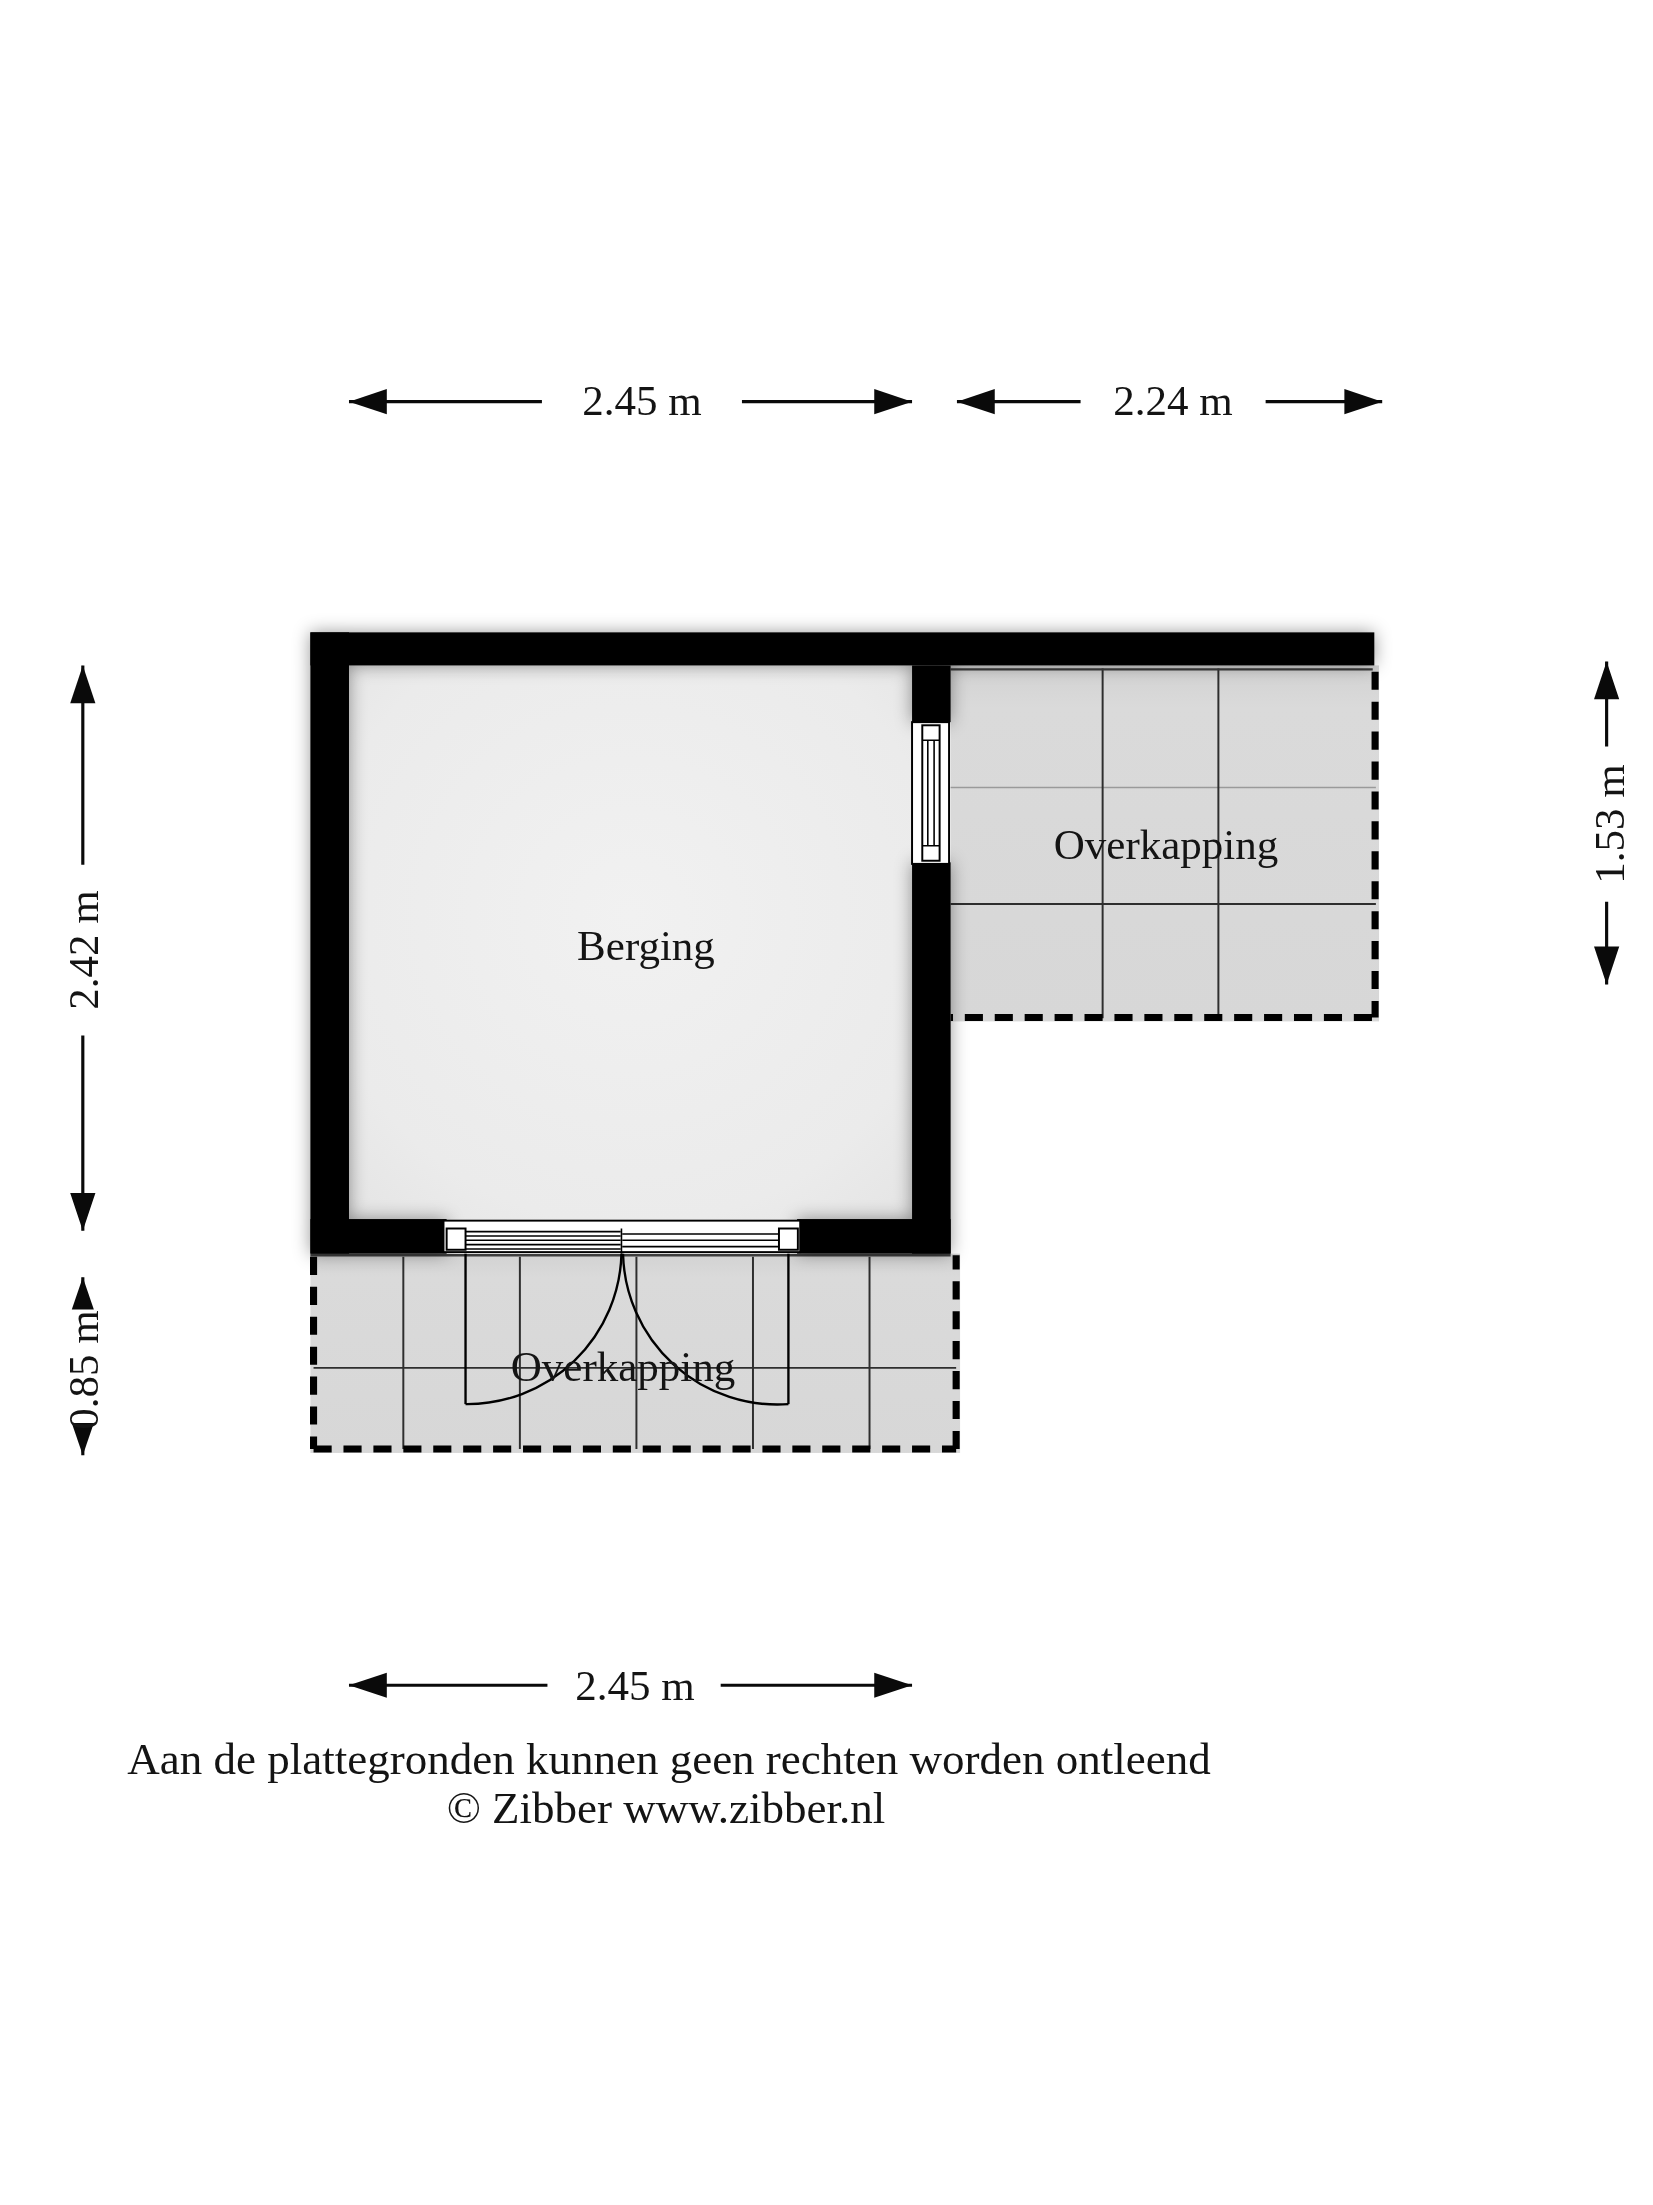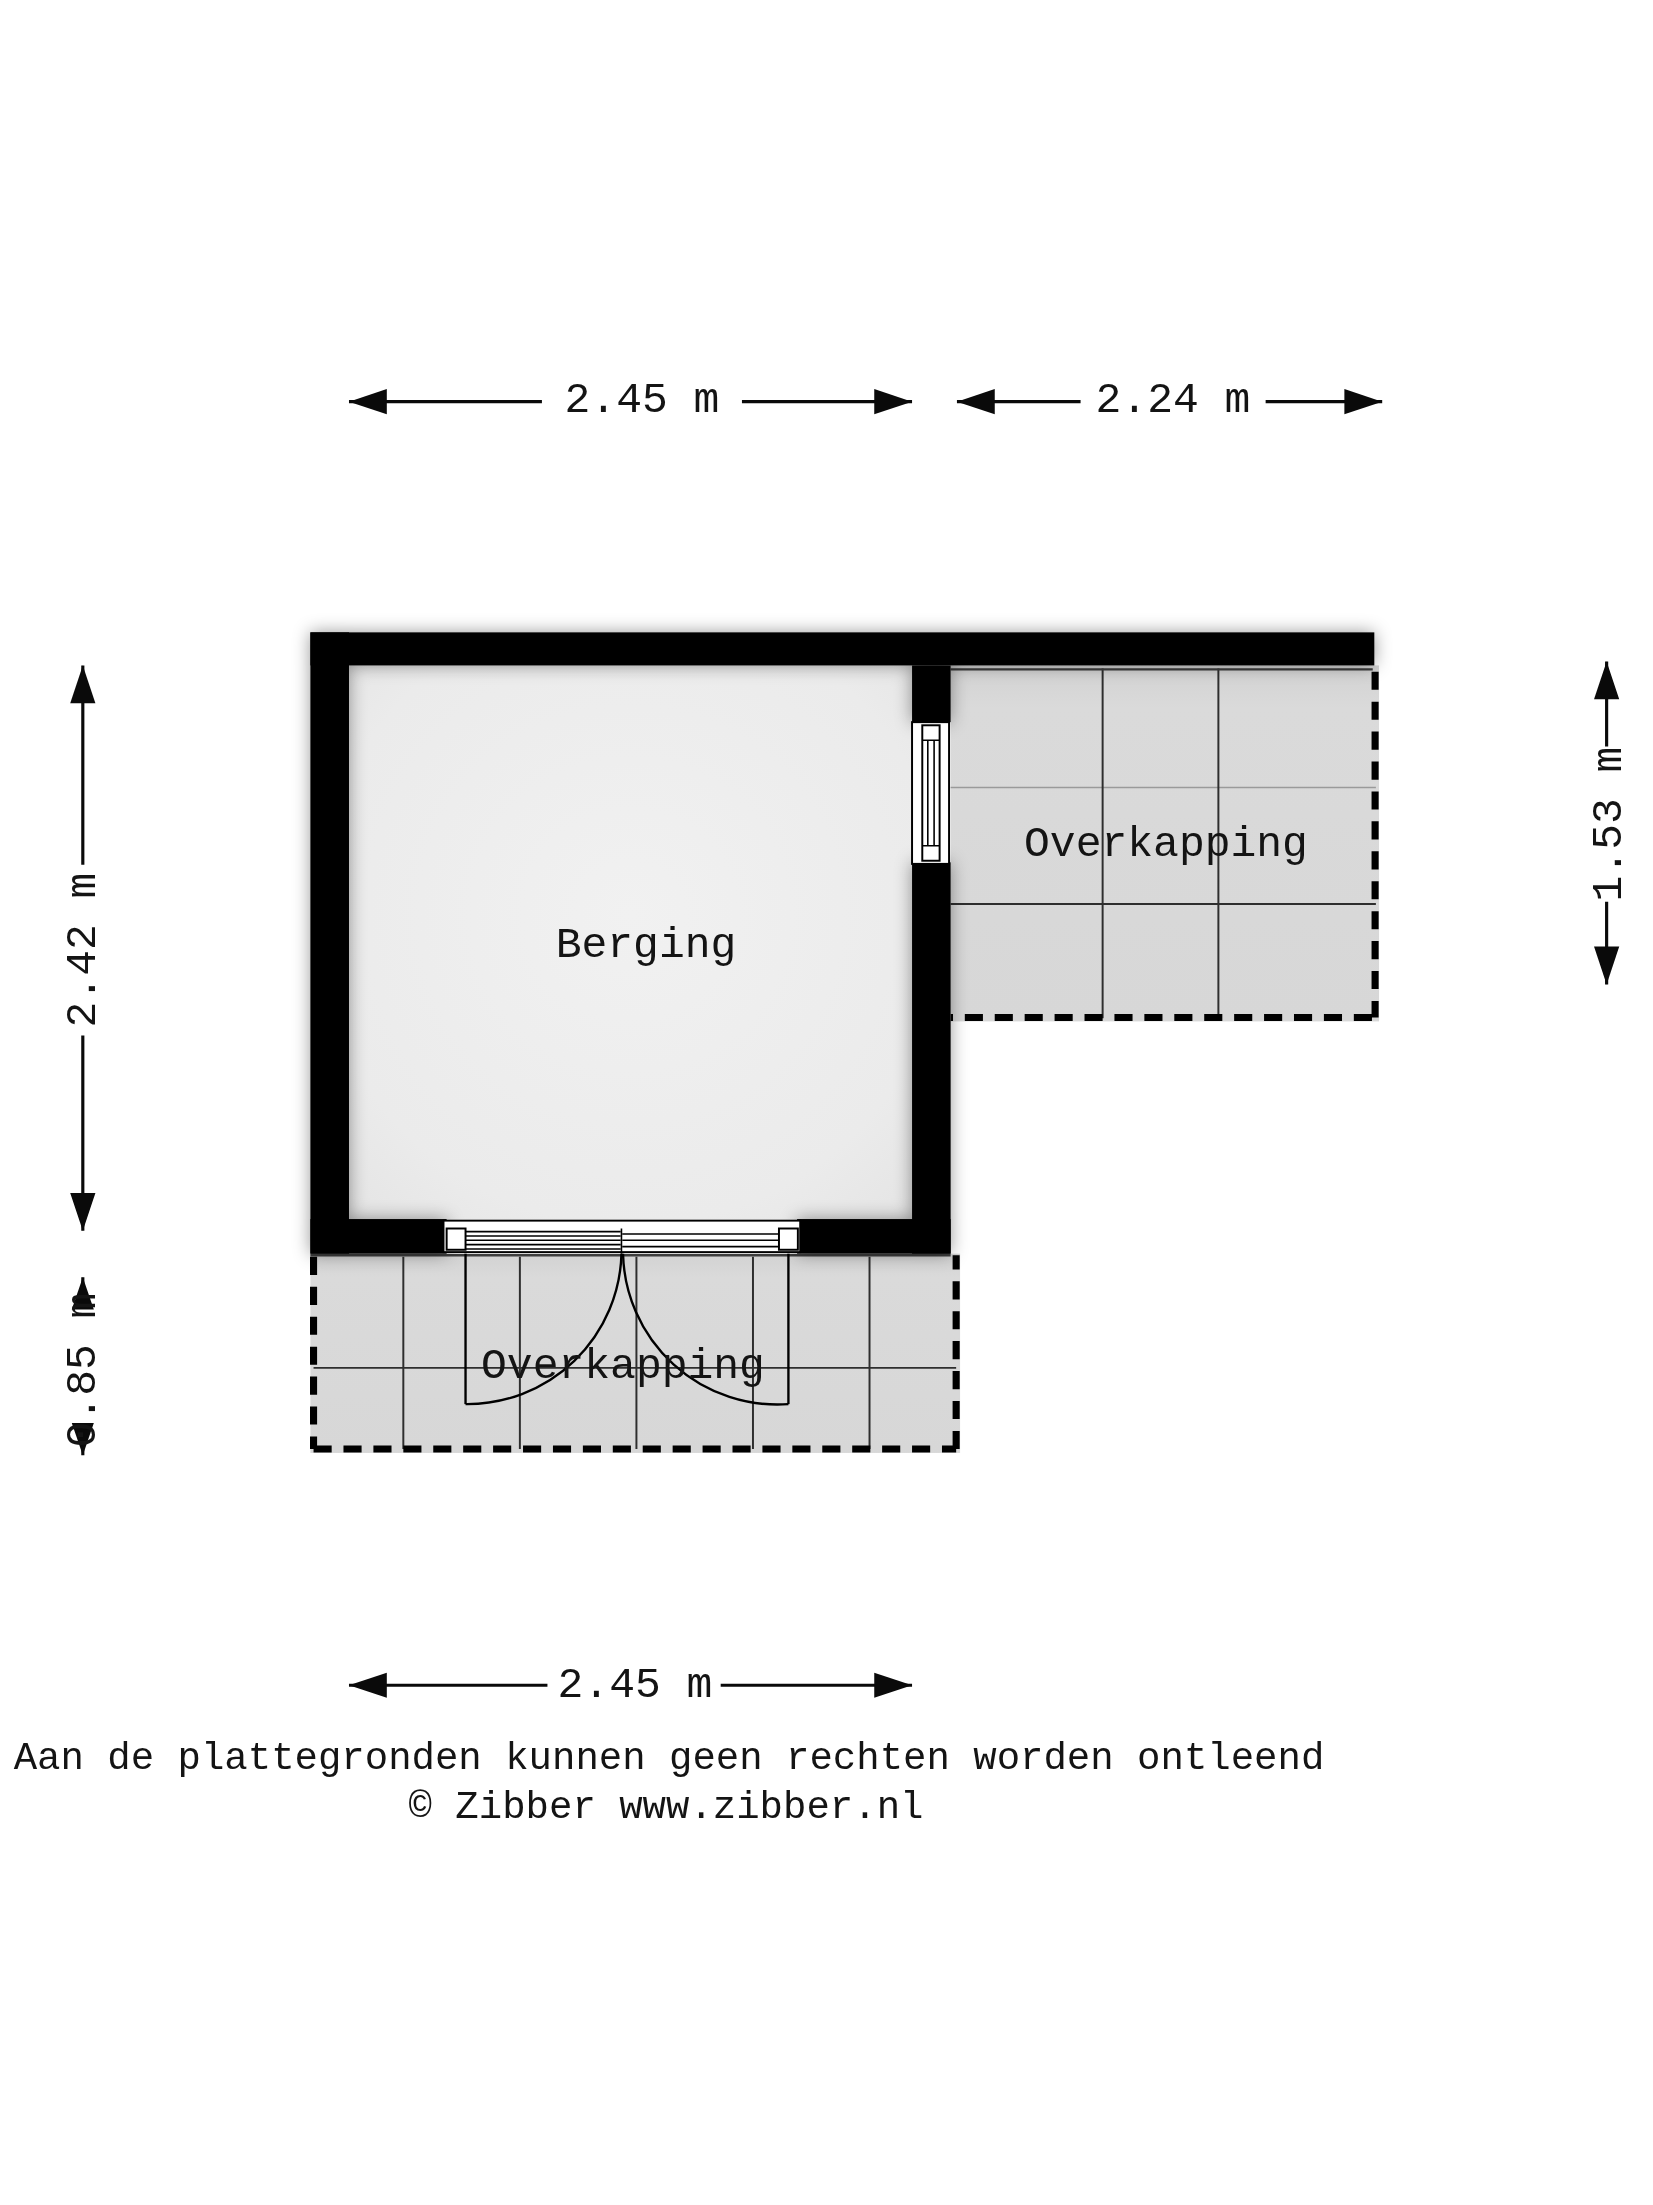--- a/index.html
+++ b/index.html
@@ -12,21 +12,21 @@
     --label-text: #141414;
     --background: #ffffff;
   }
   * { margin:0; padding:0; box-sizing:border-box; }
   html,body { background: var(--background); }
   #canvas {
     position: relative;
     width: 1654px;
     height: 1886px;
     background: var(--background);
-    font-family: Liberation Mono, monospace;
+    font-family: Liberation Serif, serif;
     color: var(--label-text);
     overflow: hidden;
     text-align: right;
   }
   #plan-svg { position:absolute; left:0; top:0; }
   .walls { filter: drop-shadow(0 0 11px rgba(0,0,0,0.40)); }
   .wall-rect { fill: var(--wall); }
   .floor-berging { fill: url(#bergingGrad); }
   .floor-overkapping { fill: url(#overkapGrad); }
   .grid { stroke: var(--grid-line); stroke-width: 2.5; fill:none; }
@@ -44,21 +44,21 @@
     white-space: nowrap;
     font-size: 43px;
     line-height: 1;
     color: var(--label-text);
   }
   .label.rotated { transform: translate(-50%,-50%) rotate(-90deg); }
   .footer-text {
     position:absolute;
     transform: translate(-50%,-50%);
     white-space: nowrap;
-    font-size: 39px;
+    font-size: 45px;
     line-height: 1;
     color: var(--label-text);
   }
 </style>
 </head>
 <body>
 
 <div id="canvas">
 
   <svg id="plan-svg" width="1654" height="2205" viewBox="0 0 2100 2800" xmlns="http://www.w3.org/2000/svg">

